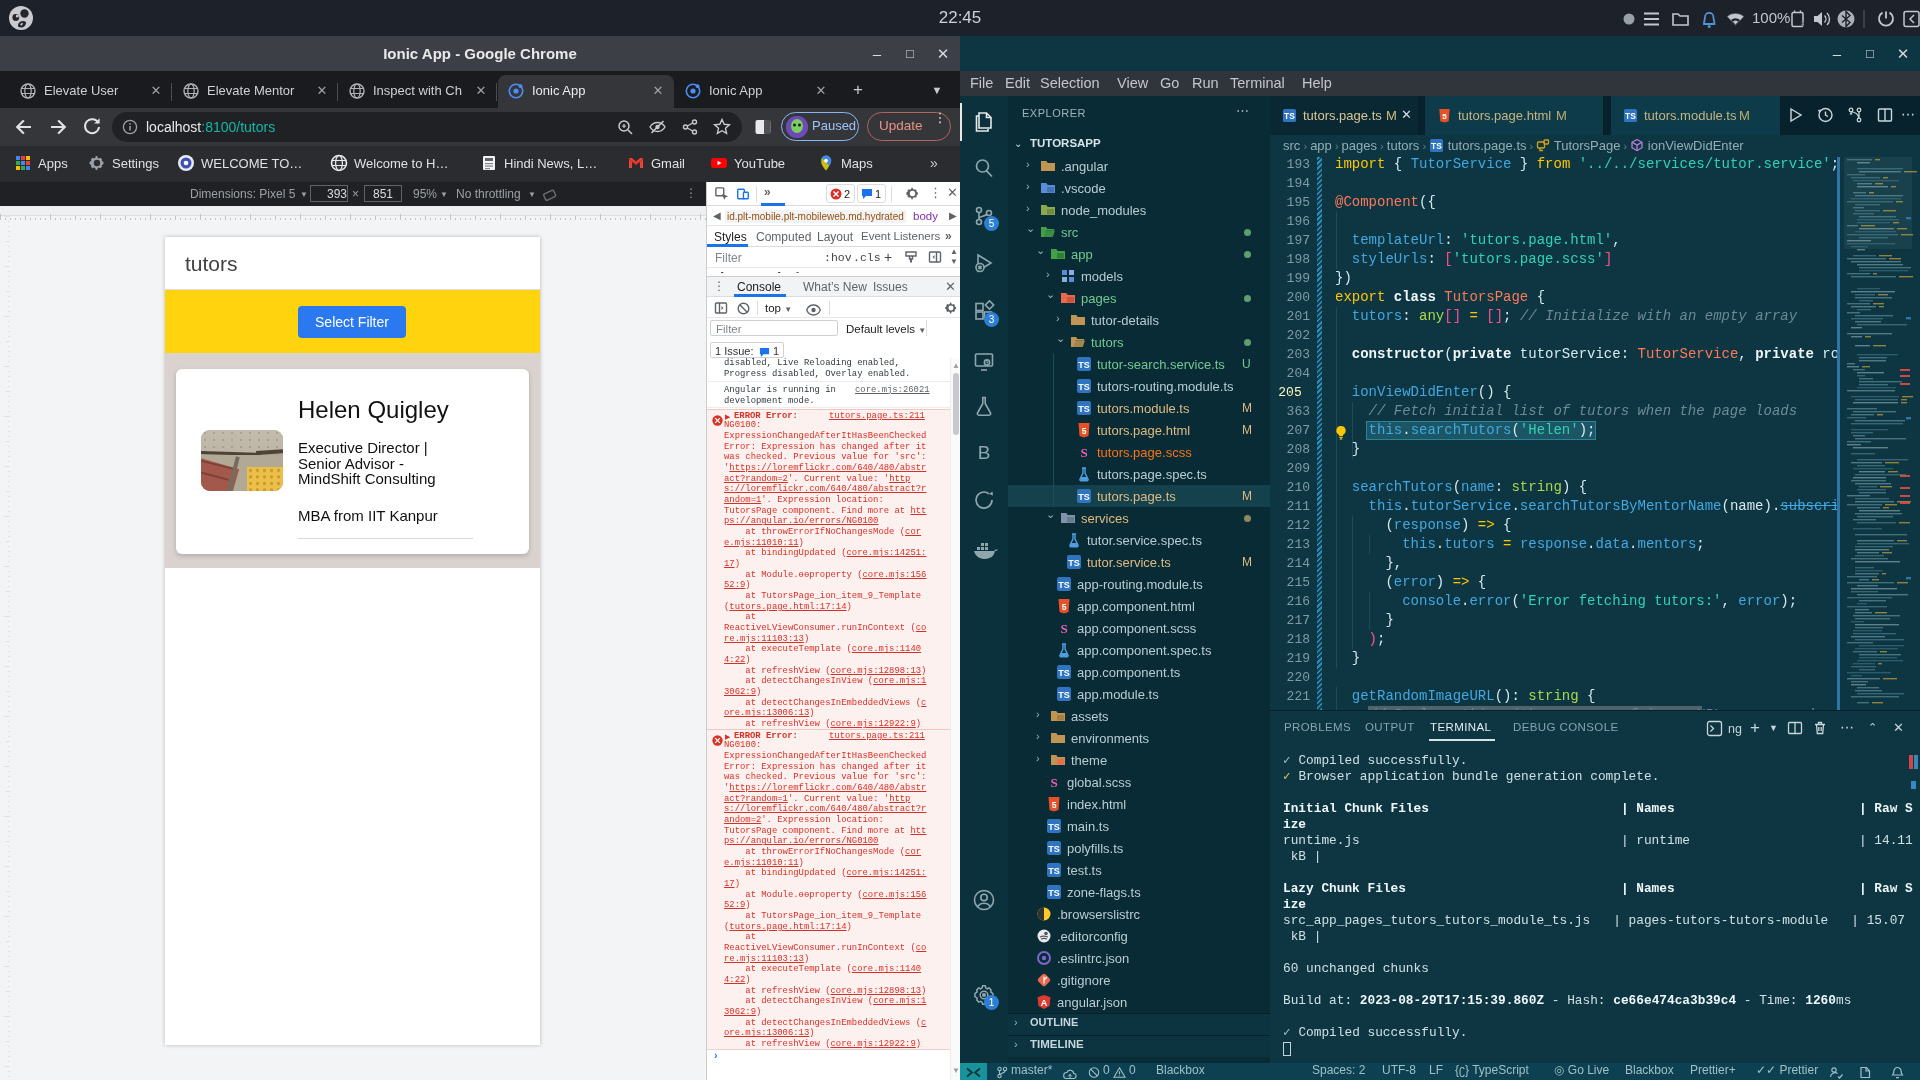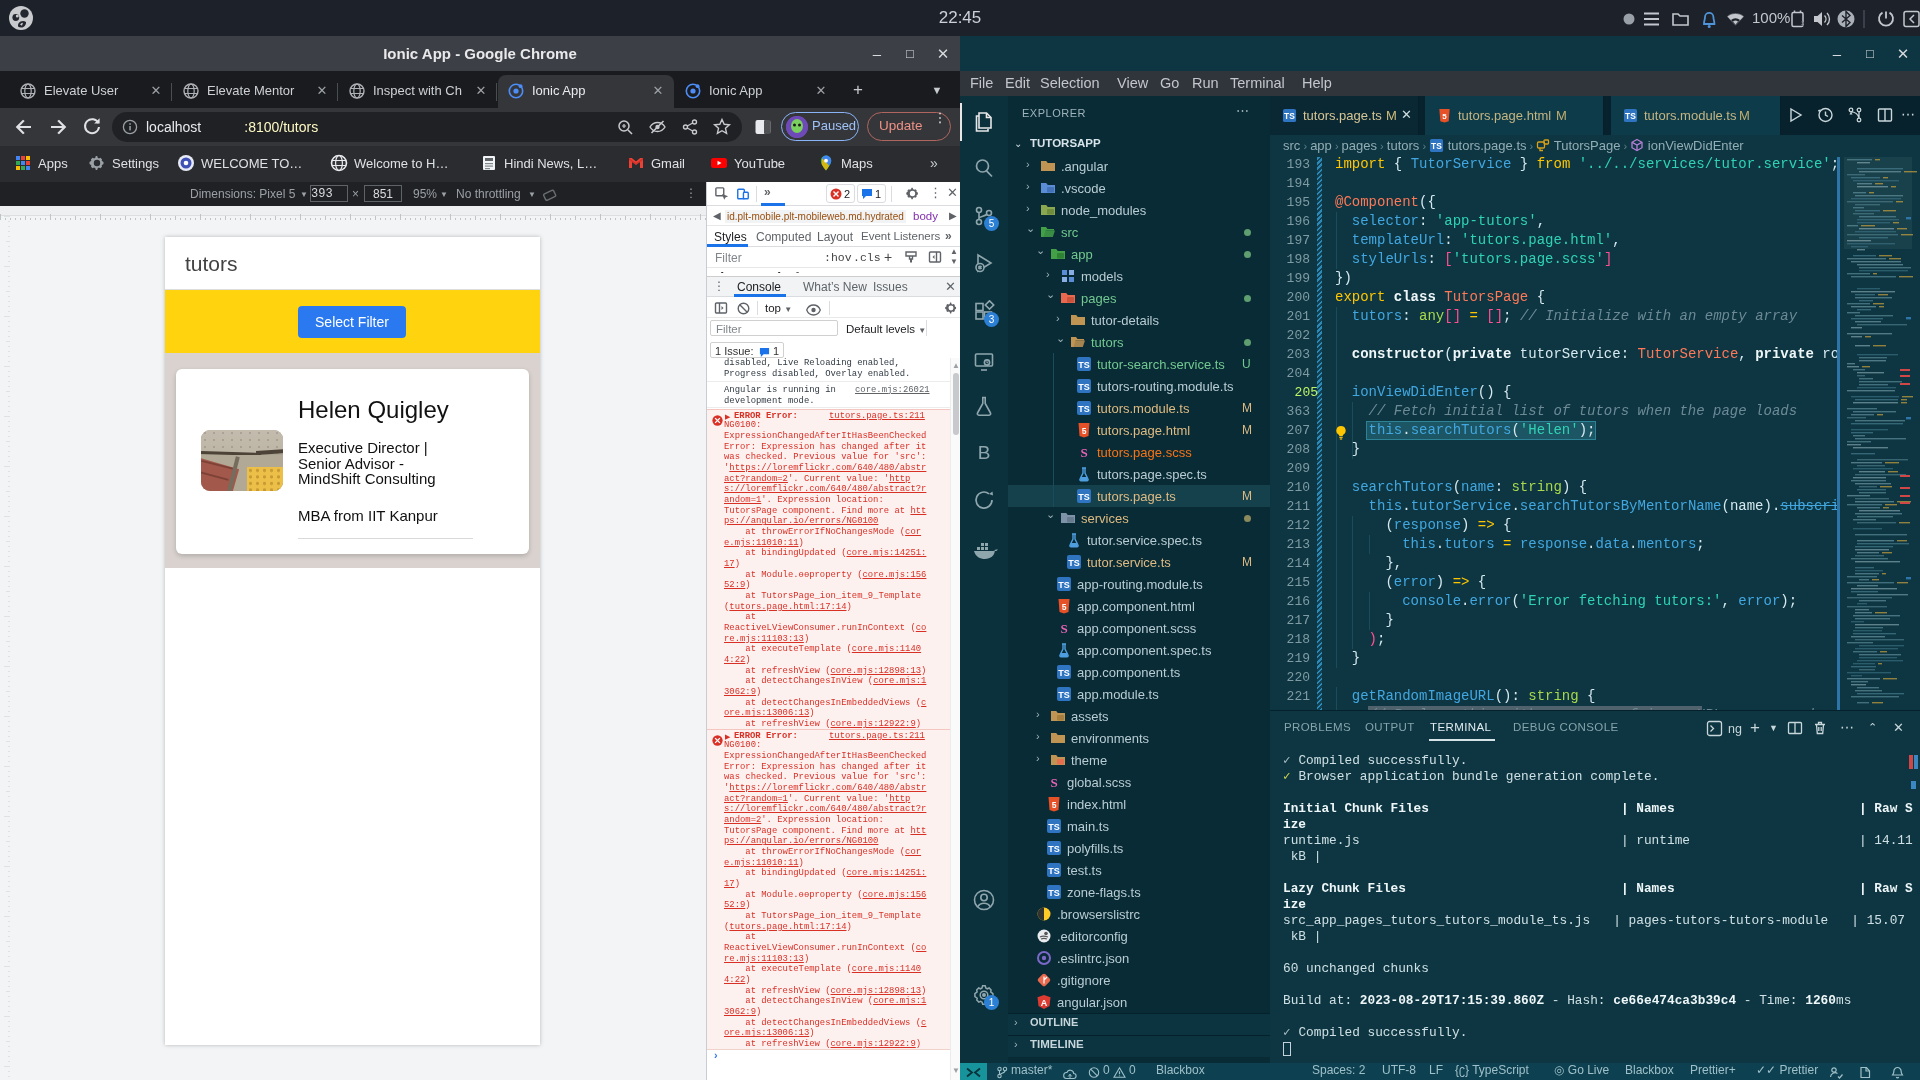--- a/index.html
+++ b/index.html
@@ -133,21 +133,21 @@
         <div class="abs" style="left:80px;top:7px;width:24px;height:24px;"><svg width="24" height="24" viewBox="0 0 24 24" fill="none">
             <path d="M18.4 8.2A7 7 0 1 0 19 12" stroke="#dfe1e5" stroke-width="2"></path>
             <path d="M19.6 3.2v5.4h-5.4z" fill="#dfe1e5"></path>
           </svg></div>
         <div class="abs" style="left:112px;top:4px;width:630px;height:30px;background:#202124;border-radius:15px;"></div>
         <div class="abs" style="left:122px;top:11px;width:16px;height:16px;"><svg width="16" height="16" viewBox="0 0 16 16">
             <circle cx="8" cy="8" r="6.6" fill="none" stroke="#9aa0a6" stroke-width="1.3"></circle>
             <rect x="7.3" y="7" width="1.5" height="4.4" fill="#9aa0a6"></rect>
             <rect x="7.3" y="4.2" width="1.5" height="1.6" fill="#9aa0a6"></rect>
           </svg></div>
-        <div class="abs" style="left:146px;top:10px;height:18px;line-height:18px;font-size:14px;color:#e8eaed;">localhost<span style="color:#fef9c3;padding-left:43px;">:8100/tutors</span></div>
+        <div class="abs" style="left:146px;top:10px;height:18px;line-height:18px;font-size:14px;color:#e8eaed;">localhost<span style="color:#14b8a6;">:8100/tutors</span></div>
         <div class="abs" style="left:616px;top:10px;width:18px;height:18px;"><svg width="18" height="18" viewBox="0 0 18 18">
             <circle cx="8" cy="8" r="5" fill="none" stroke="#c7cacf" stroke-width="1.5"></circle>
             <path d="M12 12l4 4" stroke="#c7cacf" stroke-width="1.6"></path>
             <path d="M6 8h4M8 6v4" stroke="#c7cacf" stroke-width="1.2"></path>
           </svg></div>
         <div class="abs" style="left:648px;top:10px;width:19px;height:18px;"><svg width="19" height="18" viewBox="0 0 19 18">
             <path d="M9.5 4.5c4 0 6.7 3.2 7.5 4.5-.8 1.3-3.5 4.5-7.5 4.5S2.8 10.3 2 9c.8-1.3 3.5-4.5 7.5-4.5z" fill="none" stroke="#c7cacf" stroke-width="1.4"></path>
             <circle cx="9.5" cy="9" r="2.2" fill="#c7cacf"></circle>
             <path d="M3.5 15L15.5 3" stroke="#c7cacf" stroke-width="1.6"></path>
           </svg></div>
@@ -230,21 +230,21 @@
             <path d="M9 1.5c2.9 0 5.2 2.3 5.2 5.2 0 1.6-.9 3.5-1.9 5.1L5 4.2C5.9 2.6 7.3 1.5 9 1.5z" fill="#4285f4"></path>
             <path d="M5 4.2l7.3 7.6c-1.4 2.1-3.3 4.7-3.3 4.7s-3-3.4-4.4-6.5z" fill="#fbbc05" opacity="0.8"></path>
             <circle cx="9" cy="6.7" r="1.9" fill="#fff"></circle>
           </svg></div>
         <div class="abs" style="left:841px;top:10px;font-size:13px;color:#dfe1e4;">Maps</div>
         <div class="abs" style="left:930px;top:9px;font-size:14px;color:#c8cbce;">»</div>
       </div>
       <div class="abs" style="left:0;top:146px;width:706px;height:24px;background:#202124;">
         <div class="abs" style="left:190px;top:5px;font-size:12px;color:#9aa0a6;">Dimensions: Pixel 5</div>
         <div class="abs" style="left:300px;top:8px;font-size:8px;color:#9aa0a6;">▼</div>
-        <div class="abs" style="left:310px;top:3px;width:38px;height:17px;border:1px solid #5f6368;font-size:12px;color:#dadce0;text-align:left;line-height:16px;font-family:Liberation Mono, monospace;">393</div>
+        <div class="abs" style="left:310px;top:3px;width:38px;height:17px;border:1px solid #5f6368;font-size:12px;color:#dadce0;text-align:right;line-height:16px;">393</div>
         <div class="abs" style="left:352px;top:5px;font-size:12px;color:#9aa0a6;">×</div>
         <div class="abs" style="left:364px;top:3px;width:38px;height:17px;border:1px solid #5f6368;font-size:12px;color:#dadce0;text-align:center;line-height:16px;">851</div>
         <div class="abs" style="left:413px;top:5px;font-size:12px;color:#9aa0a6;">95%</div>
         <div class="abs" style="left:440px;top:8px;font-size:8px;color:#9aa0a6;">▼</div>
         <div class="abs" style="left:456px;top:5px;font-size:12px;color:#9aa0a6;">No throttling</div>
         <div class="abs" style="left:528px;top:8px;font-size:8px;color:#9aa0a6;">▼</div>
         <div class="abs" style="left:542px;top:5px;width:15px;height:15px;"><svg width="15" height="15" viewBox="0 0 15 15">
             <rect x="2" y="5" width="11" height="7" rx="1.5" transform="rotate(-25 7 8)" fill="none" stroke="#6a6e73" stroke-width="1.4"></rect>
           </svg></div>
         <div class="abs" style="left:685px;top:4px;color:#9aa0a6;font-size:12px;">⋮</div>
@@ -1222,36 +1222,35 @@
           <div class="abs" style="left:82.3px;top:358.5px;width:1px;height:133.0px;background:#1b4c5a;"></div>
           <div class="abs" style="left:99.1px;top:377.5px;width:1px;height:19.0px;background:#1b4c5a;"></div>
           <div class="abs" style="left:99.1px;top:434.5px;width:1px;height:38.0px;background:#1b4c5a;"></div>
           <div class="abs" style="left:47px;top:-2.5px;width:5px;height:555.5px;background:repeating-linear-gradient(315deg,#2d8ab8 0 1.6px,rgba(45,138,184,0.15) 1.6px 3.6px);"></div>
           <div class="abs mono" style="left:0;top:-2.5px;width:40px;height:19px;line-height:19px;font-size:13px;color:#7f9ba3;text-align:right;">193</div>
           <div class="abs mono" style="left:65px;top:-2.5px;width:509px;height:19px;line-height:19px;font-size:14px;white-space:pre;overflow:hidden;"><span style="color:#ffc600;">import</span><span style="color:#d6e9ef;">&nbsp;{&nbsp;</span><span style="color:#42a7e0;">TutorService</span><span style="color:#d6e9ef;">&nbsp;}&nbsp;</span><span style="color:#ffc600;">from</span><span style="color:#d6e9ef;">&nbsp;</span><span style="color:#2fd3b4;">'../../services/tutor.service'</span><span style="color:#d6e9ef;">;</span></div>
           <div class="abs mono" style="left:0;top:16.5px;width:40px;height:19px;line-height:19px;font-size:13px;color:#7f9ba3;text-align:right;">194</div>
           <div class="abs mono" style="left:0;top:35.5px;width:40px;height:19px;line-height:19px;font-size:13px;color:#7f9ba3;text-align:right;">195</div>
           <div class="abs mono" style="left:65px;top:35.5px;width:509px;height:19px;line-height:19px;font-size:14px;white-space:pre;overflow:hidden;"><span style="color:#ff7857;">@Component</span><span style="color:#d6e9ef;">({</span></div>
           <div class="abs mono" style="left:0;top:54.5px;width:40px;height:19px;line-height:19px;font-size:13px;color:#7f9ba3;text-align:right;">196</div>
-          <div class="abs mono" style="left:65px;top:54.5px;width:509px;height:19px;line-height:19px;font-size:14px;white-space:pre;overflow:hidden;"><span style="color:#d6e9ef;">&nbsp;&nbsp;</span><span style="color:#42a7e0;">selector</span><span style="color:#d6e9ef;">:&nbsp;</span><span style="color:#2fd3b4;">'app-tutors'</span><span style="color:#d6e9ef;">,</span></div>
           <div class="abs mono" style="left:0;top:73.5px;width:40px;height:19px;line-height:19px;font-size:13px;color:#7f9ba3;text-align:right;">197</div>
           <div class="abs mono" style="left:65px;top:73.5px;width:509px;height:19px;line-height:19px;font-size:14px;white-space:pre;overflow:hidden;"><span style="color:#d6e9ef;">&nbsp;&nbsp;</span><span style="color:#42a7e0;">templateUrl</span><span style="color:#d6e9ef;">:&nbsp;</span><span style="color:#2fd3b4;">'tutors.page.html'</span><span style="color:#d6e9ef;">,</span></div>
           <div class="abs mono" style="left:0;top:92.5px;width:40px;height:19px;line-height:19px;font-size:13px;color:#7f9ba3;text-align:right;">198</div>
           <div class="abs mono" style="left:65px;top:92.5px;width:509px;height:19px;line-height:19px;font-size:14px;white-space:pre;overflow:hidden;"><span style="color:#d6e9ef;">&nbsp;&nbsp;</span><span style="color:#42a7e0;">styleUrls</span><span style="color:#d6e9ef;">:&nbsp;</span><span style="color:#ff4f90;">[</span><span style="color:#2fd3b4;">'tutors.page.scss'</span><span style="color:#ff4f90;">]</span></div>
           <div class="abs mono" style="left:0;top:111.5px;width:40px;height:19px;line-height:19px;font-size:13px;color:#7f9ba3;text-align:right;">199</div>
           <div class="abs mono" style="left:65px;top:111.5px;width:509px;height:19px;line-height:19px;font-size:14px;white-space:pre;overflow:hidden;"><span style="color:#d6e9ef;">})</span></div>
           <div class="abs mono" style="left:0;top:130.5px;width:40px;height:19px;line-height:19px;font-size:13px;color:#7f9ba3;text-align:right;">200</div>
           <div class="abs mono" style="left:65px;top:130.5px;width:509px;height:19px;line-height:19px;font-size:14px;white-space:pre;overflow:hidden;"><span style="color:#ffc600;">export&nbsp;</span><span style="color:#eef6f8;font-weight:bold;">class&nbsp;</span><span style="color:#ff7857;">TutorsPage</span><span style="color:#d6e9ef;">&nbsp;{</span></div>
           <div class="abs mono" style="left:0;top:149.5px;width:40px;height:19px;line-height:19px;font-size:13px;color:#7f9ba3;text-align:right;">201</div>
           <div class="abs mono" style="left:65px;top:149.5px;width:509px;height:19px;line-height:19px;font-size:14px;white-space:pre;overflow:hidden;"><span style="color:#d6e9ef;">&nbsp;&nbsp;</span><span style="color:#42a7e0;">tutors</span><span style="color:#d6e9ef;">:&nbsp;</span><span style="color:#aad94c;">any</span><span style="color:#ff4f90;">[]</span><span style="color:#d6e9ef;">&nbsp;</span><span style="color:#ffc600;">=</span><span style="color:#d6e9ef;">&nbsp;</span><span style="color:#ff4f90;">[]</span><span style="color:#d6e9ef;">;&nbsp;</span><span style="color:#6d8a96;font-style:italic;">//&nbsp;Initialize&nbsp;with&nbsp;an&nbsp;empty&nbsp;array</span></div>
           <div class="abs mono" style="left:0;top:168.5px;width:40px;height:19px;line-height:19px;font-size:13px;color:#7f9ba3;text-align:right;">202</div>
           <div class="abs mono" style="left:0;top:187.5px;width:40px;height:19px;line-height:19px;font-size:13px;color:#7f9ba3;text-align:right;">203</div>
           <div class="abs mono" style="left:65px;top:187.5px;width:509px;height:19px;line-height:19px;font-size:14px;white-space:pre;overflow:hidden;"><span style="color:#d6e9ef;">&nbsp;&nbsp;</span><span style="color:#eef6f8;font-weight:bold;">constructor</span><span style="color:#d6e9ef;">(</span><span style="color:#eef6f8;font-weight:bold;">private</span><span style="color:#d6e9ef;">&nbsp;tutorService:&nbsp;</span><span style="color:#ff7857;">TutorService</span><span style="color:#d6e9ef;">,&nbsp;</span><span style="color:#eef6f8;font-weight:bold;">private</span><span style="color:#d6e9ef;">&nbsp;ro</span></div>
           <div class="abs mono" style="left:0;top:206.5px;width:40px;height:19px;line-height:19px;font-size:13px;color:#7f9ba3;text-align:right;">204</div>
-          <div class="abs mono" style="left:8px;top:225.5px;width:40px;height:19px;line-height:19px;font-size:13px;color:#bef264;text-align:right;">205</div>
+          <div class="abs mono" style="left:0;top:225.5px;width:40px;height:19px;line-height:19px;font-size:13px;color:#fef9c3;text-align:center;">205</div>
           <div class="abs mono" style="left:65px;top:225.5px;width:509px;height:19px;line-height:19px;font-size:14px;white-space:pre;overflow:hidden;"><span style="color:#d6e9ef;">&nbsp;&nbsp;</span><span style="color:#42a7e0;">ionViewDidEnter</span><span style="color:#d6e9ef;">()&nbsp;{</span></div>
           <div class="abs mono" style="left:0;top:244.5px;width:40px;height:19px;line-height:19px;font-size:13px;color:#7f9ba3;text-align:right;">363</div>
           <div class="abs mono" style="left:65px;top:244.5px;width:509px;height:19px;line-height:19px;font-size:14px;white-space:pre;overflow:hidden;"><span style="color:#d6e9ef;">&nbsp;&nbsp;&nbsp;&nbsp;</span><span style="color:#6d8a96;font-style:italic;">//&nbsp;Fetch&nbsp;initial&nbsp;list&nbsp;of&nbsp;tutors&nbsp;when&nbsp;the&nbsp;page&nbsp;loads</span></div>
           <div class="abs mono" style="left:0;top:263.5px;width:40px;height:19px;line-height:19px;font-size:13px;color:#7f9ba3;text-align:right;">207</div>
           <div class="abs mono" style="left:65px;top:263.5px;width:509px;height:19px;line-height:19px;font-size:14px;white-space:pre;overflow:hidden;"><span style="color:#d6e9ef;">&nbsp;&nbsp;&nbsp;&nbsp;</span><span style="color:#42a7e0;">this</span><span style="color:#d6e9ef;">.</span><span style="color:#42a7e0;">searchTutors</span><span style="color:#d6e9ef;">(</span><span style="color:#2fd3b4;">'Helen'</span><span style="color:#d6e9ef;">);</span></div>
           <div class="abs mono" style="left:0;top:282.5px;width:40px;height:19px;line-height:19px;font-size:13px;color:#7f9ba3;text-align:right;">208</div>
           <div class="abs mono" style="left:65px;top:282.5px;width:509px;height:19px;line-height:19px;font-size:14px;white-space:pre;overflow:hidden;"><span style="color:#d6e9ef;">&nbsp;&nbsp;}</span></div>
           <div class="abs mono" style="left:0;top:301.5px;width:40px;height:19px;line-height:19px;font-size:13px;color:#7f9ba3;text-align:right;">209</div>
           <div class="abs mono" style="left:0;top:320.5px;width:40px;height:19px;line-height:19px;font-size:13px;color:#7f9ba3;text-align:right;">210</div>
           <div class="abs mono" style="left:65px;top:320.5px;width:509px;height:19px;line-height:19px;font-size:14px;white-space:pre;overflow:hidden;"><span style="color:#d6e9ef;">&nbsp;&nbsp;</span><span style="color:#42a7e0;">searchTutors</span><span style="color:#d6e9ef;">(</span><span style="color:#42a7e0;">name</span><span style="color:#d6e9ef;">:&nbsp;</span><span style="color:#aad94c;">string</span><span style="color:#d6e9ef;">)&nbsp;{</span></div>

